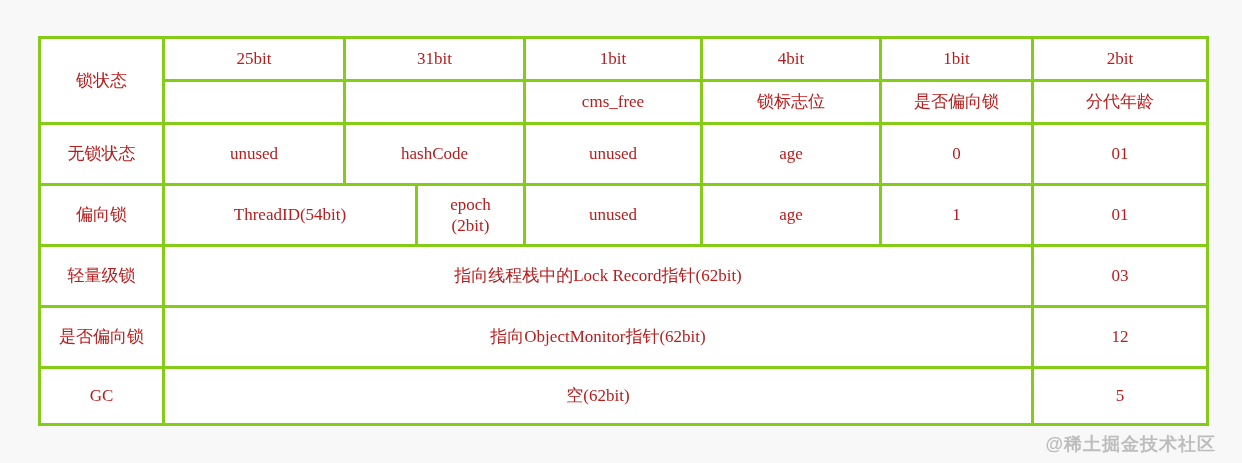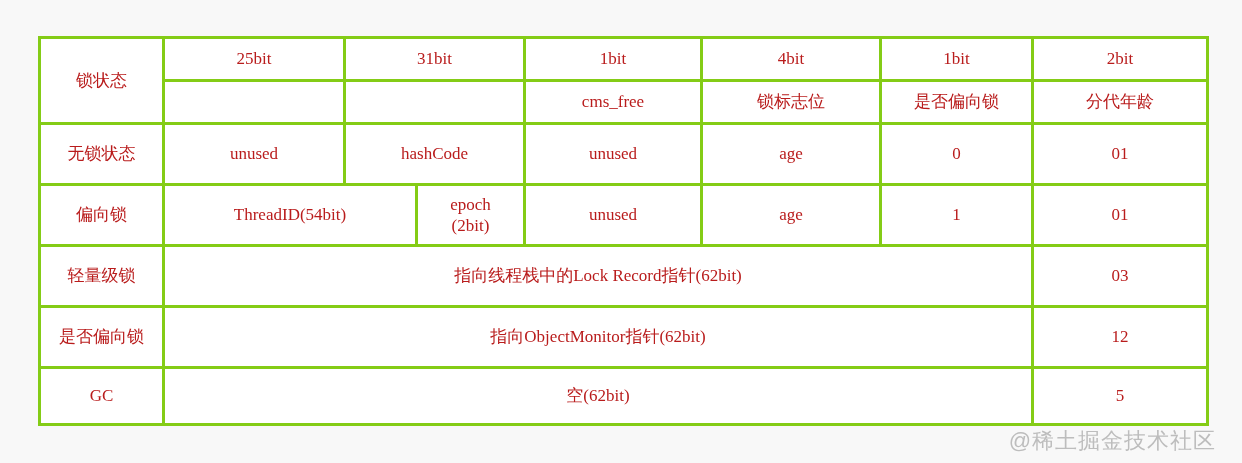--- a/index.html
+++ b/index.html
@@ -37,23 +37,24 @@
     overflow: hidden;
     font-family: Liberation Serif, serif;
   }
   tr.h-hdr td { height: 40px; }
   tr.h-data td { height: 58px; }
   tr.h-data-last td { height: 54px; }
   .watermark {
     position: absolute;
     right: 26px;
     bottom: 7px;
-    font-size: 22px;
+    font-size: 18px;
     color: #bdbdbd;
     letter-spacing: 1px;
+    font-weight: bold;
   }
 </style>
 </head>
 <body>
 
 <div class="stage">
 
   <table class="markword">
     <colgroup>
       <col style="width:124px">

